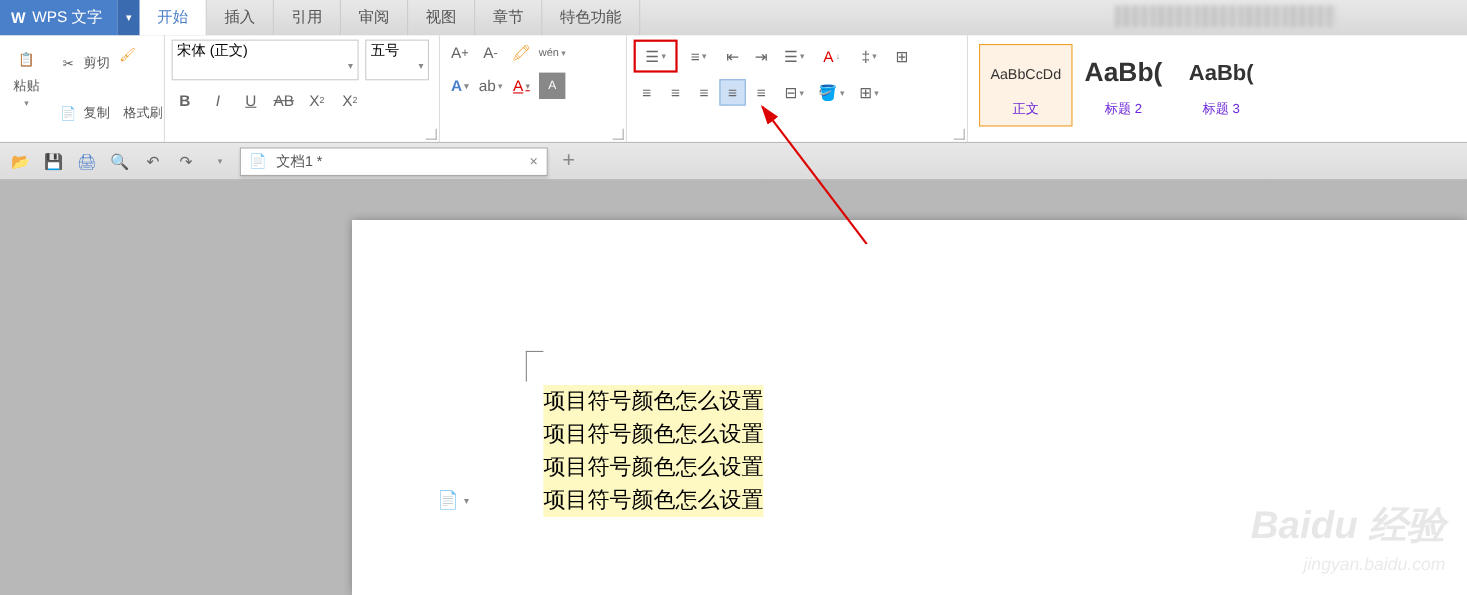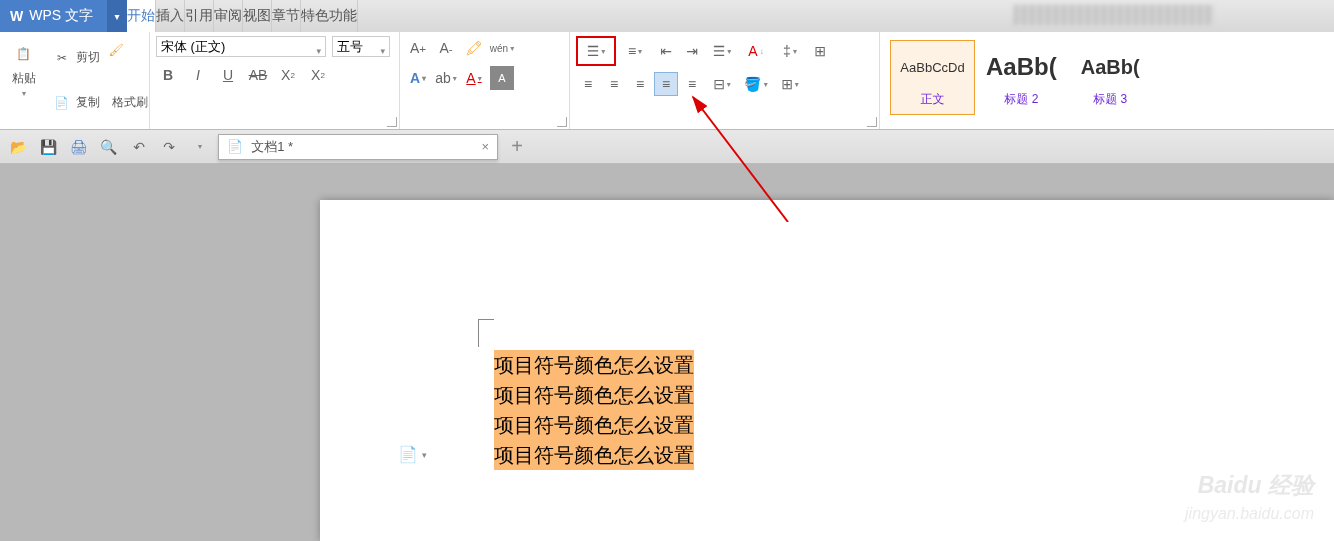--- a/index.html
+++ b/index.html
@@ -2,52 +2,52 @@
 <html><head>
 <meta charset="utf-8">
 <style>
 * { margin: 0; padding: 0; box-sizing: border-box; font-family: "Microsoft YaHei", Arial, sans-serif; }
 body { background: #b8b8b8; width: 1334px; height: 541px; overflow: hidden; position: relative; }
 .titlebar { height: 32px; background: linear-gradient(#e8e8e8,#d8d8d8); display: flex; align-items: stretch; }
 .app-badge { background: #4a7fc9; color: #fff; padding: 0 14px 0 10px; display: flex; align-items: center; font-size: 14px; gap: 6px; }
 .app-badge .w { font-weight: bold; }
 .app-drop { background: #3a6bb0; width: 20px; display: flex; align-items: center; justify-content: center; color: #fff; font-size: 10px; }
 .tabs { display: flex; align-items: stretch; }
-.tab { padding: 0 0; display: flex; align-items: center; font-size: 14px; color: #555; cursor: pointer; border-right: 1px solid #ccc; }
+.tab { padding: 0 16px; display: flex; align-items: center; font-size: 14px; color: #555; cursor: pointer; border-right: 1px solid #ccc; }
 .tab.active { background: #fff; color: #4a7fc9; border-bottom: none; }
 .ribbon { height: 98px; background: #fff; border-bottom: 1px solid #bbb; display: flex; }
 .rg { border-right: 1px solid #ddd; padding: 4px 6px; display: flex; flex-direction: column; position: relative; }
 .rg-row { display: flex; align-items: center; gap: 6px; }
 .rg-col { display: flex; flex-direction: column; gap: 2px; justify-content: space-around; height: 88px; }
 .big-btn { display: flex; flex-direction: column; align-items: center; font-size: 12px; color: #555; padding: 4px; gap: 2px; }
 .small-btn { display: flex; align-items: center; gap: 4px; font-size: 12px; color: #555; padding: 2px 4px; }
 .ico { width: 20px; height: 20px; display: inline-flex; align-items: center; justify-content: center; }
 .ico-lg { width: 28px; height: 28px; }
-.combo { height: 21px; border: 1px solid #ccc; background: #fff; display: flex; align-items: flex-end; padding: 0 4px; font-size: 13px; }
+.combo { height: 37px; border: 1px solid #ccc; background: #fff; display: flex; align-items: flex-start; padding: 0 4px; font-size: 13px; flex-direction: column; }
 .combo .arr { margin-left: auto; font-size: 9px; color: #888; }
 .tb { width: 24px; height: 24px; display: inline-flex; align-items: center; justify-content: center; color: #666; font-size: 14px; }
 .tb.sel { background: #cde0f5; border: 1px solid #8ab4e0; }
 .tb .arr { font-size: 8px; margin-left: 2px; color: #888; }
 .highlight-box { border: 2px solid #d00; padding: 1px; }
 .style-gallery { display: flex; gap: 2px; padding: 4px; }
 .style-item { border: 1px solid transparent; padding: 6px 8px; text-align: center; min-width: 85px; }
 .style-item.sel { border: 1px solid #f0a030; background: #fdf2e3; }
 .style-preview { font-size: 18px; color: #333; height: 40px; display: flex; align-items: center; justify-content: center; text-align: right; }
 .style-label { font-size: 12px; color: #6d28d9; margin-top: 4px; }
 .qat { height: 34px; background: linear-gradient(#e8e8e8,#dcdcdc); border-bottom: 1px solid #bbb; display: flex; align-items: center; padding: 0 8px; gap: 8px; }
 .qat .tb { width: 22px; height: 22px; font-size: 14px; }
 .doc-tab { background: #fff; border: 1px solid #aaa; height: 26px; display: flex; align-items: center; padding: 0 8px; gap: 8px; font-size: 13px; color: #555; min-width: 280px; box-shadow: 0 2px 3px rgba(0,0,0,0.15); }
 .doc-tab .close { margin-left: auto; color: #888; cursor: pointer; }
 .page { position: absolute; left: 320px; top: 200px; width: 1014px; height: 341px; background: #fff; box-shadow: 0 0 8px rgba(0,0,0,0.3); }
 .content { position: absolute; left: 494px; top: 350px; font-family: SimSun, serif; font-size: 20px; line-height: 30px; }
-.content div { background: #fdba74; display: inline-block; }
+.content div { background: #fef9c3; display: inline-block; }
 .cursor-mark { position: absolute; left: 478px; top: 319px; width: 16px; height: 28px; border-left: 1px solid #888; border-top: 1px solid #888; }
 .page-icon { position: absolute; left: 398px; top: 445px; display: flex; align-items: center; gap: 4px; }
 .arrow-line { position: absolute; left: 688px; top: 92px; width: 110px; height: 130px; pointer-events: none; }
-.watermark { position: absolute; right: 20px; bottom: 40px; color: #ddd; opacity: 0.7; font-size: 23px; font-weight: bold; font-style: italic; }
+.watermark { position: absolute; right: 20px; bottom: 40px; color: #ddd; opacity: 0.7; font-size: 35px; font-weight: bold; font-style: italic; }
 .watermark-sub { position: absolute; right: 20px; bottom: 18px; color: #ddd; opacity: 0.6; font-size: 16px; font-style: italic; }
 .launcher { position: absolute; bottom: 2px; right: 2px; width: 10px; height: 10px; border: 1px solid #aaa; border-top: none; border-left: none; }
 .blurred { position: absolute; right: 120px; top: 5px; width: 200px; height: 20px; background: repeating-linear-gradient(90deg,#bbb,#ddd 8px); filter: blur(2px); }
 </style>
 </head>
 <body>
 
 <div class="titlebar">
   <div class="app-badge">
     <span class="w">W</span>

